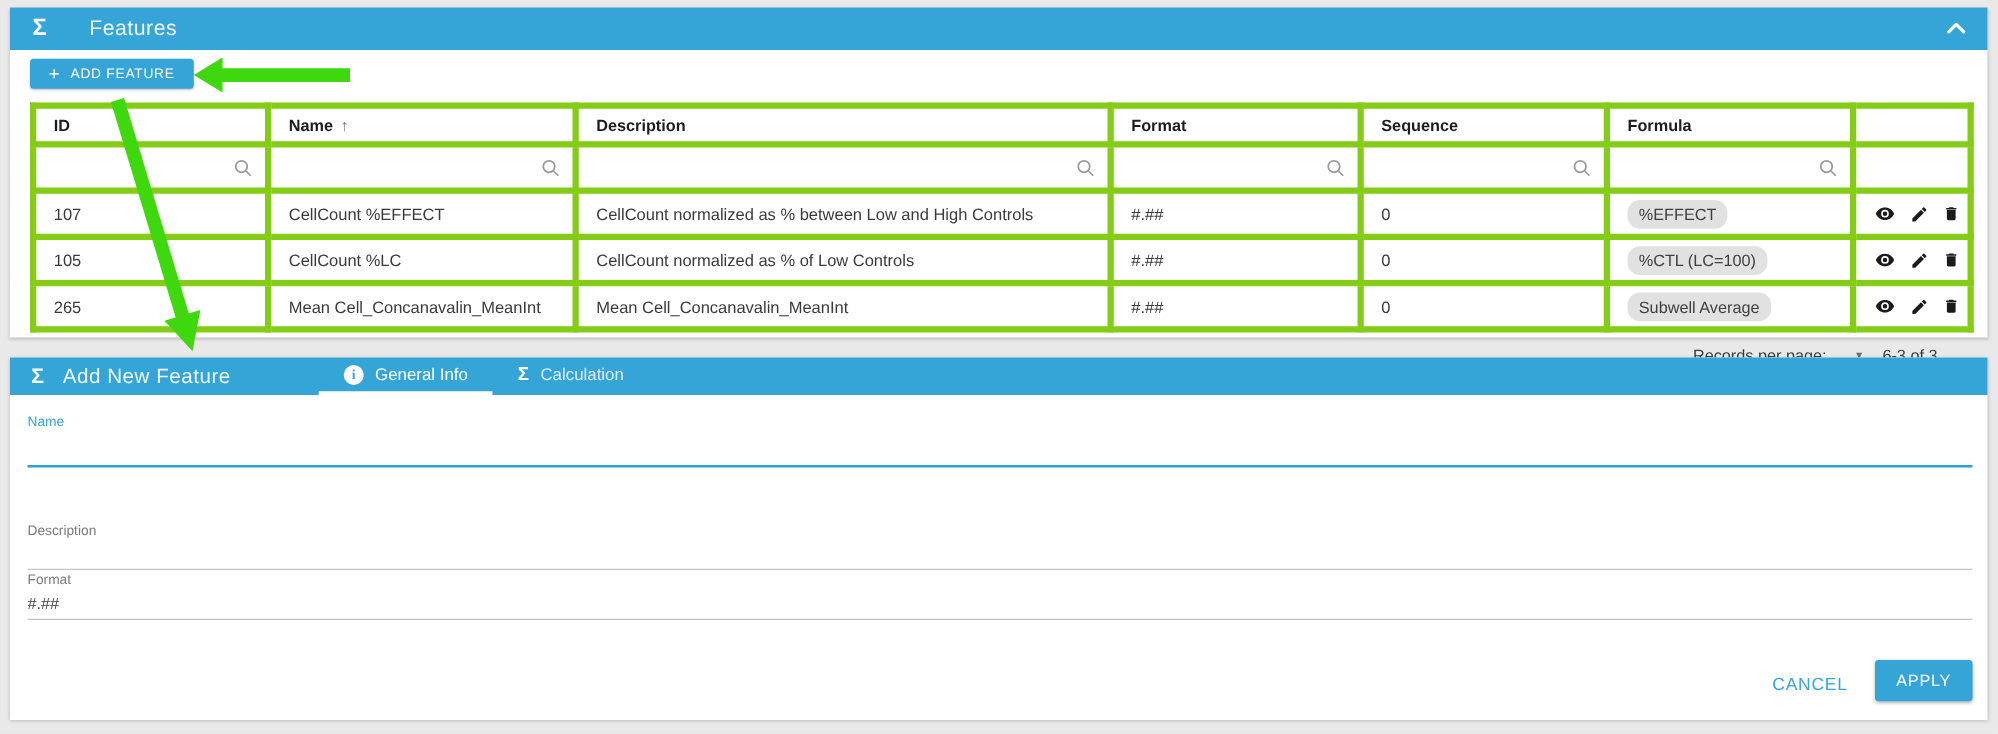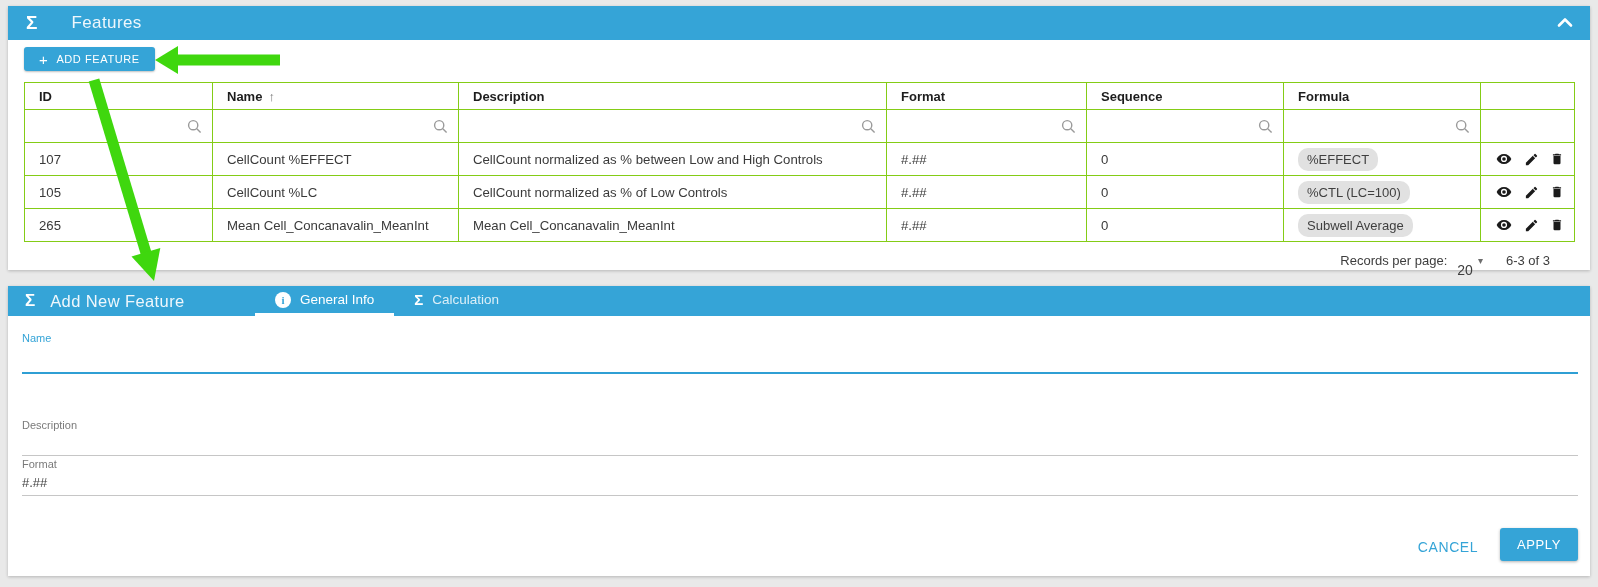--- a/index.html
+++ b/index.html
@@ -21,34 +21,34 @@
   
   .btn-row{height:35px;padding:7px 0 0 16px;}
   .add-btn{display:inline-flex;align-items:center;gap:8px;background:#35a4d7;color:#fff;border:none;
     height:24px;padding:0 15px;border-radius:3px;font-size:11px;letter-spacing:.6px;cursor:pointer;
     box-shadow:0 1px 2px rgba(0,0,0,.25);font-family:"Liberation Sans",sans-serif;}
   .add-btn .plus{font-size:15px;font-weight:normal;}
 
   
   .tbl-wrap{margin:0 16px;}
   table.grid{border-collapse:collapse;table-layout:fixed;width:1550px;}
-  table.grid th, table.grid td{border:1px solid #84cc16;padding:0 0 0 14px;text-align:left;overflow:hidden;white-space:nowrap;}
+  table.grid th, table.grid td{border:5px solid #84cc16;padding:0 0 0 14px;text-align:left;overflow:hidden;white-space:nowrap;}
   table.grid th{height:26px;font-size:13px;font-weight:bold;color:#1d1d1d;}
   tr.filter-row td{height:32px;padding:0 10px 0 14px;}
   .filter-cell{display:flex;align-items:center;justify-content:flex-end;height:100%;}
   .filter-cell input{flex:1;border:none;outline:none;background:transparent;font-size:13px;height:24px;min-width:10px;}
   tr.data-row td{height:32px;font-size:13.2px;color:#3a3a3a;}
   .sort-arrow{color:#757575;font-weight:normal;font-size:13px;margin-left:6px;}
   .chip{display:inline-block;background:#e1e1e1;color:#3f3f3f;border-radius:10px;padding:4px 9px;font-size:13px;}
   .actions{display:flex;align-items:center;gap:11px;padding-right:6px;}
   .icon-btn{display:inline-flex;cursor:pointer;}
 
   
   .tbl-footer{height:36px;display:flex;align-items:center;justify-content:flex-end;padding-right:24px;
-    font-size:13px;color:#3d3d3d;gap:7px;}
+    font-size:13px;color:#3d3d3d;}
   .rpp-value{font-size:14px;margin-left:3px;margin-top:20px;}
   .rpp-caret{color:#6d6d6d;font-size:10px;margin-left:5px;cursor:pointer;}
   .range-label{margin-left:16px;}
   .rpp-group{display:flex;align-items:center;cursor:pointer;}
 
   
   .tabs{position:absolute;left:247px;top:0;height:100%;display:flex;}
   .tab{display:flex;align-items:center;gap:9px;padding:0 20px;font-size:13.5px;color:rgba(255,255,255,.82);
     cursor:pointer;box-sizing:border-box;border-bottom:3px solid transparent;}
   .tab.active{color:#fff;border-bottom:3px solid #fff;}

